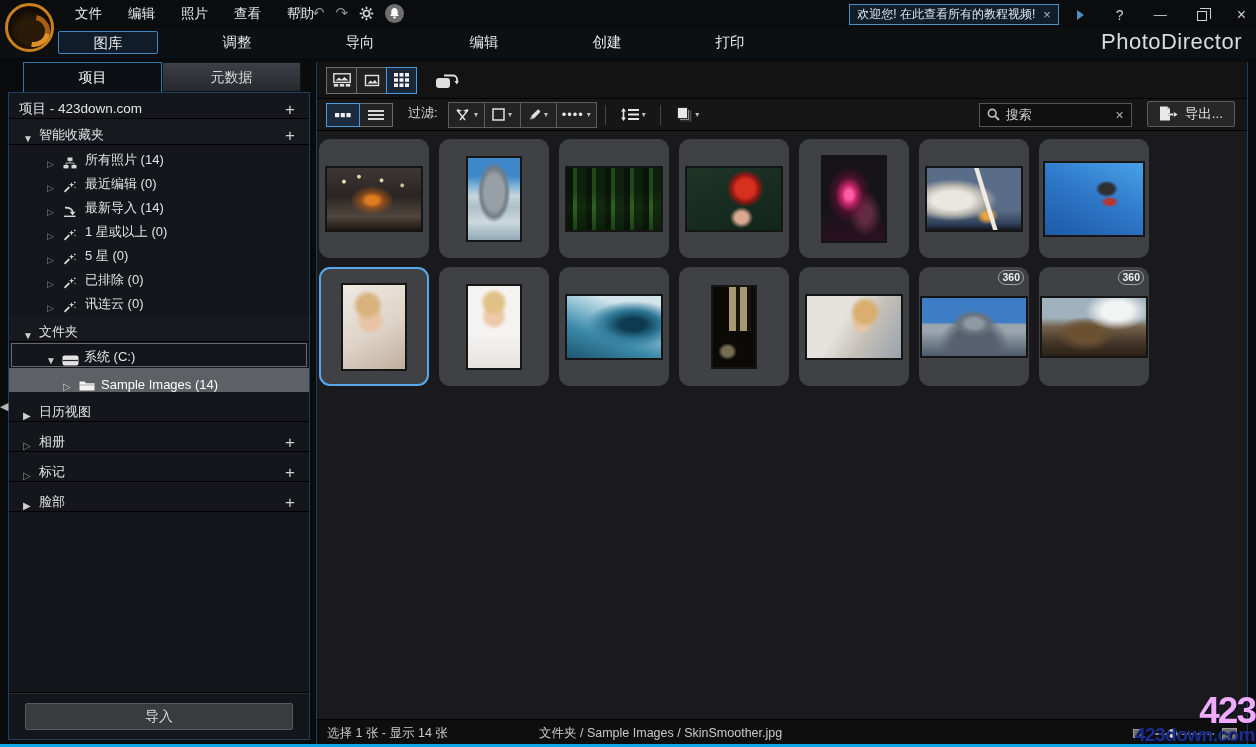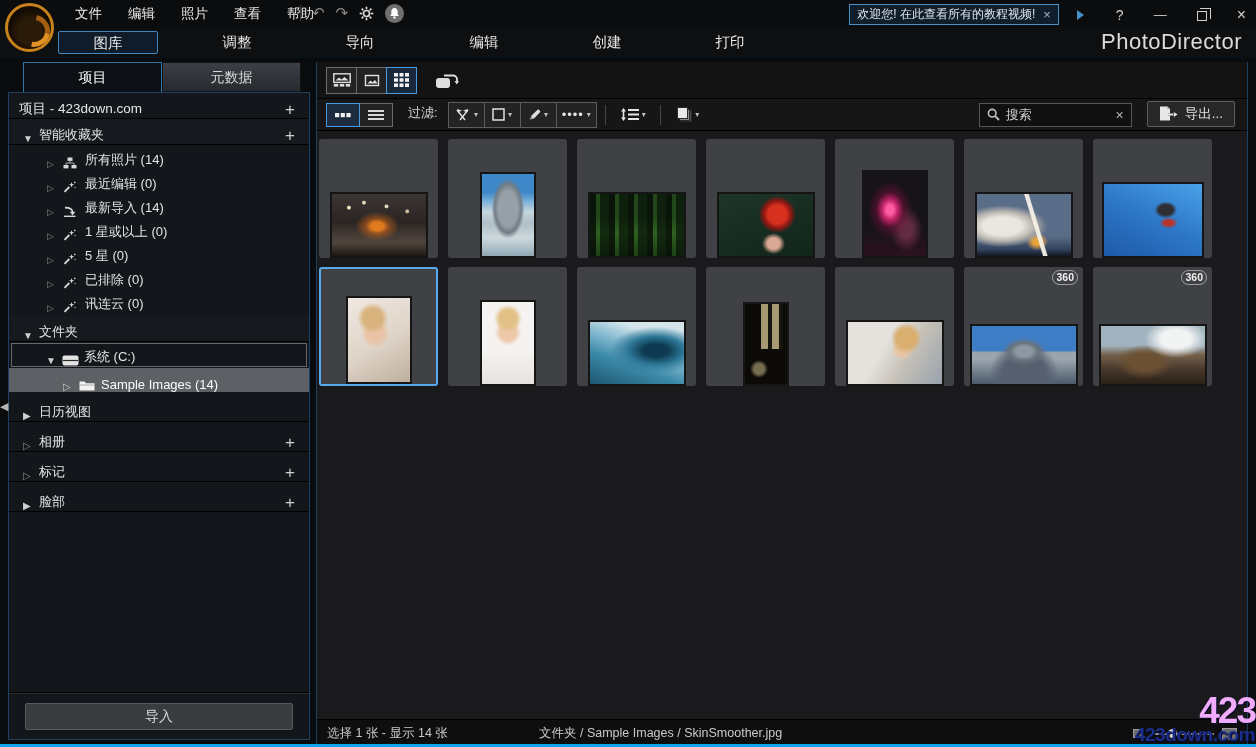--- a/index.html
+++ b/index.html
@@ -97,22 +97,22 @@
   .searchbox input{flex:1;background:transparent;border:none;outline:none;color:#ddd;font-size:13px;
              font-family:"Liberation Sans","DejaVu Sans",sans-serif;min-width:0}
   .searchbox input::placeholder{color:#cfcfcf;opacity:1}
   .search-clear{color:#b5b5b5;font-size:14px}
   .export-btn{margin:0 12px 2px 15px;height:26px;padding:0 11px;background:#272727;border:1px solid #5d5d5d;
               border-radius:2px;display:flex;align-items:center;gap:7px;color:#e2e2e2;font-size:13.5px}
 
   
   .grid{flex:1;background:#1a1a1c;padding:8px 0 0 2px;overflow:hidden}
   .grow{display:flex;gap:10px;margin:0 0 9px 0}
-  .cell{position:relative;width:119px;height:119px;background:#3f4144;border-radius:3px;flex:none;
-        display:flex;align-items:flex-end;justify-content:center}
+  .cell{position:relative;width:110px;height:119px;background:#3f4144;border-radius:11px;flex:none;
+        display:flex;align-items:center;justify-content:center}
   .cell.sel{border:2px solid #58a9ec}
   .ph{border:2px solid #151515}
   .ls{width:98px;height:66px}
   .pt{width:56px;height:86px}
   .ptw{width:66px;height:88px}
   .ptn{width:46px;height:84px}
   .pano{width:108px;height:62px}
   .b360{position:absolute;top:3px;right:5px;font-size:10.5px;font-weight:bold;color:#f0f0f0;
         border:1px solid rgba(255,255,255,.5);border-radius:9px;padding:0 3px;line-height:13px}
 

